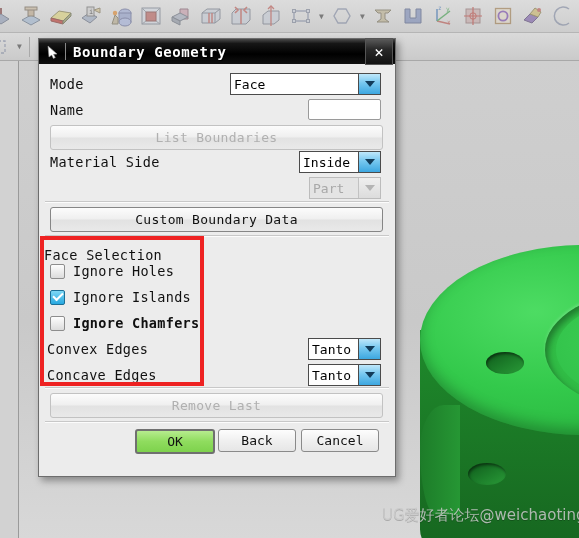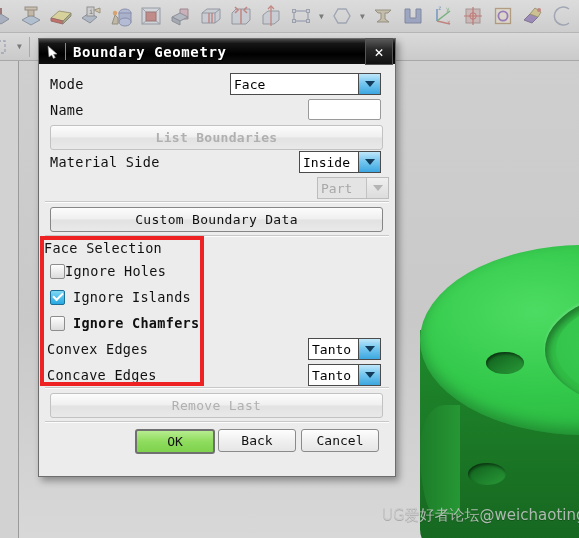--- a/index.html
+++ b/index.html
@@ -110,21 +110,21 @@
     border:1px solid #4b4b4b;background:#b91c1c;box-sizing:border-box;}
   .combo .val{flex:1;display:flex;align-items:center;padding:0 3px;
     font-size:13px;color:#000;background:#fff;
     font-family:"DejaVu Sans Mono","Liberation Mono",monospace;overflow:hidden;}
   .combo .arrow{width:21px;border-left:1px solid #4b4b4b;
     background:linear-gradient(180deg,#bfe7fa 0%,#77c8f0 45%,#3da7e0 100%);
     display:flex;align-items:center;justify-content:center;}
   .combo .arrow i{display:block;width:0;height:0;
     border-left:5px solid transparent;border-right:5px solid transparent;
     border-top:6px solid #123c5a;}
-  .combo.disabled{border:1px solid #bcbcbc;background:#4c1d95;margin-left:8px;}
+  .combo.disabled{border:1px solid #bcbcbc;background:#4c1d95;}
   .combo.disabled .val{background:#e4e4e4;color:#a8a8a8;}
   .combo.disabled .arrow{background:linear-gradient(180deg,#efefef 0%,#dcdcdc 100%);
     border-left:1px solid #c2c2c2;}
   .combo.disabled .arrow i{border-top-color:#b4b4b4;}
 
   
   .tinput{height:21px;border:1px solid #9a9a9a;background:#fff;border-radius:2px;
     box-sizing:border-box;}
 
   
@@ -351,21 +351,21 @@
       <div class="arrow">
           <i></i>
         </div>
     </div>
 
     <div class="row" style="left:10px;top:37px;">
       <span class="lbl">Name</span>
     </div>
     <input class="tinput" type="text" style="position: absolute; left: 268px; top: 34px; width: 73px; font-size: 12px; padding: 0px 3px; font-family: &quot;DejaVu Sans Mono&quot;, &quot;Liberation Mono&quot;, monospace;" value="" placeholder="">
 
-    <div class="wbtn disabled" style="position:absolute;left:10px;top:60px;width:331px;font-weight:bold;">
+    <div class="wbtn disabled" style="position:absolute;left:10px;top:60px;width:331px;">
       <span>List Boundaries</span>
     </div>
 
     <div class="row" style="left:10px;top:89px;">
       <span class="lbl">Material Side</span>
     </div>
     <div class="combo" style="position:absolute;left:259px;top:86px;width:82px;">
       <div class="val">Inside</div>
       <div class="arrow">
           <i></i>
@@ -380,27 +380,27 @@
     </div>
 
     <div class="hr" style="left:5px;top:136px;width:344px;"></div>
 
     <div class="wbtn enabled" style="position:absolute;left:10px;top:142px;width:331px;">
       <span>Custom Boundary Data</span>
     </div>
 
     <div class="hr" style="left:5px;top:170px;width:344px;"></div>
 
-    <div class="row" style="left:4px;top:175px;">
+    <div class="row" style="left:4px;top:182px;">
       <span class="lbl">Face Selection</span>
     </div>
 
     <div class="row" style="left:10px;top:198px;">
       <span class="cb"></span>
-      <span class="lbl" style="margin-left:0;">Ignore Holes</span>
+      <span class="lbl" style="margin-left:8px;">Ignore Holes</span>
     </div>
 
     <div class="row" style="left:10px;top:224px;">
       <span class="cb on"></span>
       <span class="lbl" style="margin-left:8px;">Ignore Islands</span>
     </div>
 
     <div class="row" style="left:10px;top:250px;font-weight:bold;">
       <span class="cb"></span>
       <span class="lbl" style="margin-left:8px;">Ignore Chamfers</span>

